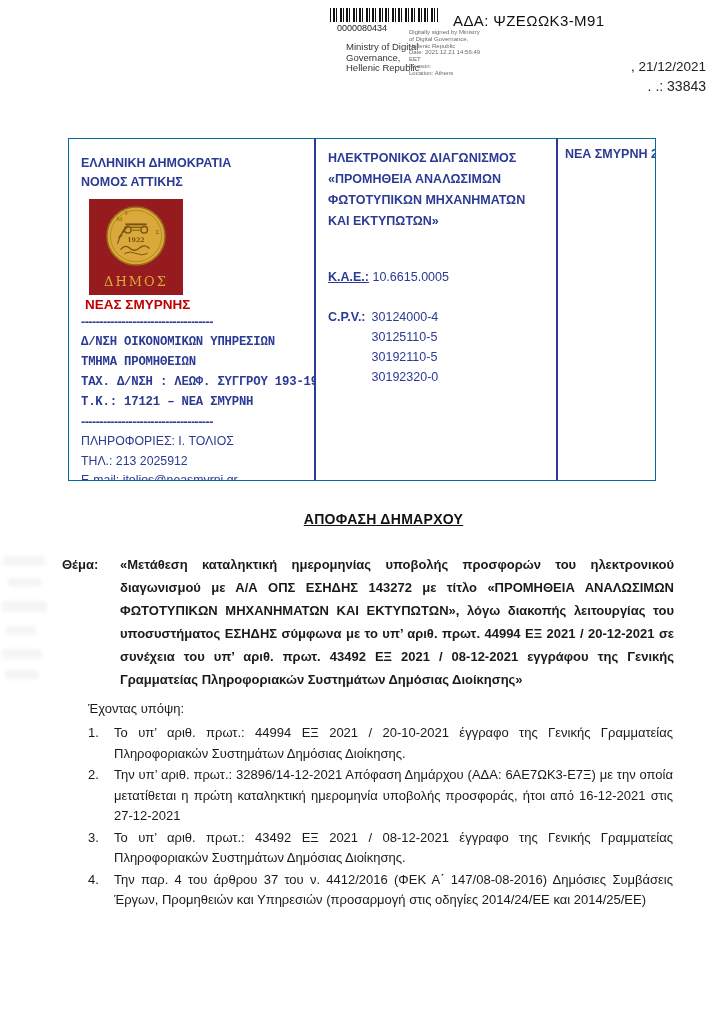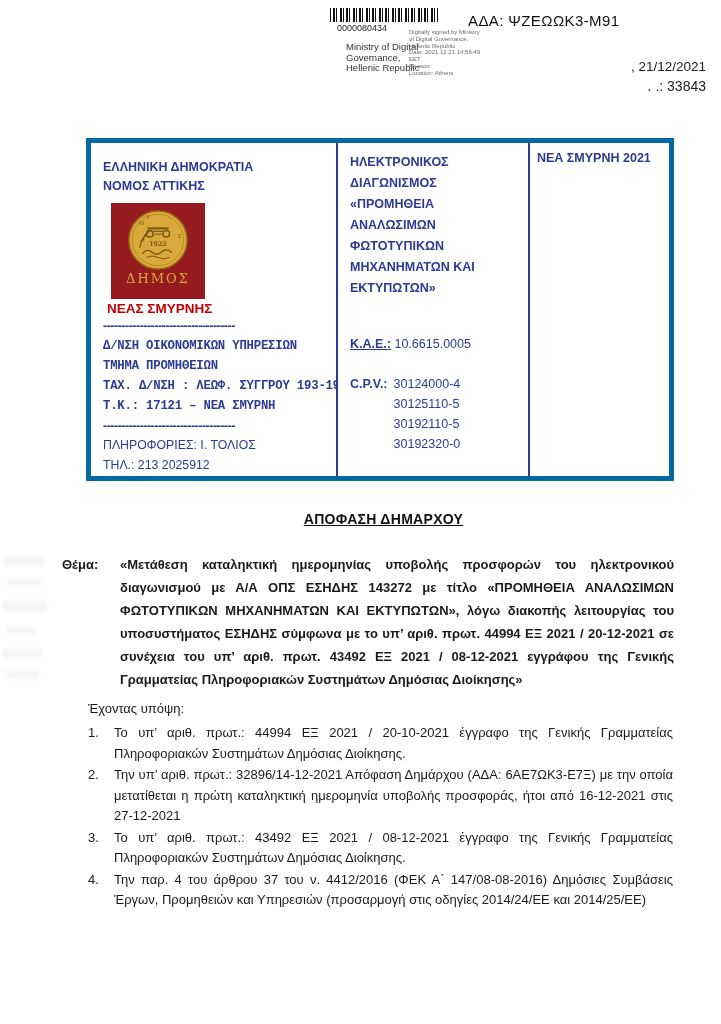--- a/index.html
+++ b/index.html
@@ -13,41 +13,41 @@
     position:absolute;left:330px;top:8px;width:108px;height:14px;
     background:repeating-linear-gradient(90deg,
       #111 0 1px,#fff 1px 3px,#111 3px 5px,#fff 5px 6px,
       #111 6px 7px,#fff 7px 10px,#111 10px 12px,#fff 12px 13px);
   }
   .barcode-number{position:absolute;left:337px;top:23px;font-size:9px;color:#222;}
   .ministry-stamp{position:absolute;left:346px;top:42px;font-size:9.5px;line-height:10.5px;color:#333;}
   .ministry-stamp span{display:block;}
   .sig-block{position:absolute;left:409px;top:29px;font-size:6px;line-height:6.8px;color:#6a6a6a;}
   .sig-block span{display:block;}
-  .ada{position:absolute;left:468px;top:12px;font-size:15px;letter-spacing:.4px;color:#111;}
+  .ada{position:absolute;left:453px;top:12px;font-size:15px;letter-spacing:.4px;color:#111;}
   .date-line{position:absolute;right:61px;top:59px;font-size:13.5px;color:#222;text-align:right;}
   .proto-line{position:absolute;right:61px;top:78px;font-size:14px;color:#222;text-align:right;}
 
   
   .info-table{
     position:absolute;left:68px;top:138px;width:588px;height:343px;
-    border:5px solid #0369a1;display:flex;box-sizing:border-box;color:#2b3a94;margin-left:18px;
+    border:1px solid #0369a1;display:flex;box-sizing:border-box;color:#2b3a94;
   }
   .col{box-sizing:border-box;overflow:hidden;}
   .col-left{width:247px;border-right:2px solid #2b3a94;padding:15px 8px 4px 12px;}
-  .col-mid{width:192px;border-right:2px solid #2b3a94;padding:9px 9px 4px 12px;}
+  .col-mid{width:242px;border-right:2px solid #2b3a94;padding:9px 9px 4px 12px;}
   .col-right{flex:1;padding:8px 4px 4px 7px;}
   .hdr-line{font-size:12.5px;font-weight:bold;line-height:19px;white-space:nowrap;}
   .divider{font-size:12.5px;font-weight:bold;line-height:14px;white-space:nowrap;letter-spacing:-.5px;margin:3px 0;}
   .dept-line{font-size:12.3px;font-weight:bold;line-height:20px;white-space:nowrap;letter-spacing:-.2px;font-family:Liberation Mono, monospace;}
   .contact-line{font-size:12.3px;line-height:19.5px;white-space:nowrap;}
 
   .seal-box{
     width:94px;height:96px;background:#951b1e;margin:7px 0 2px 8px;
-    display:flex;flex-direction:column;align-items:center;justify-content:flex-start;
+    display:flex;flex-direction:column;align-items:center;justify-content:flex-start;gap:7px;
   }
   .seal-demos{
     font-family:"DejaVu Serif",serif;color:#d9a93c;font-size:13px;letter-spacing:2px;
     line-height:14px;margin-top:1px;
   }
   .muni-name{color:#c00000;font-weight:bold;font-size:13.5px;margin:2px 0 0 4px;white-space:nowrap;}
 
   .contest-title{font-size:12.5px;font-weight:bold;line-height:21px;}
   .kae-line{margin-top:36px;font-size:12.5px;line-height:19px;white-space:nowrap;}
   .kae-label{font-weight:bold;text-decoration:underline;}

